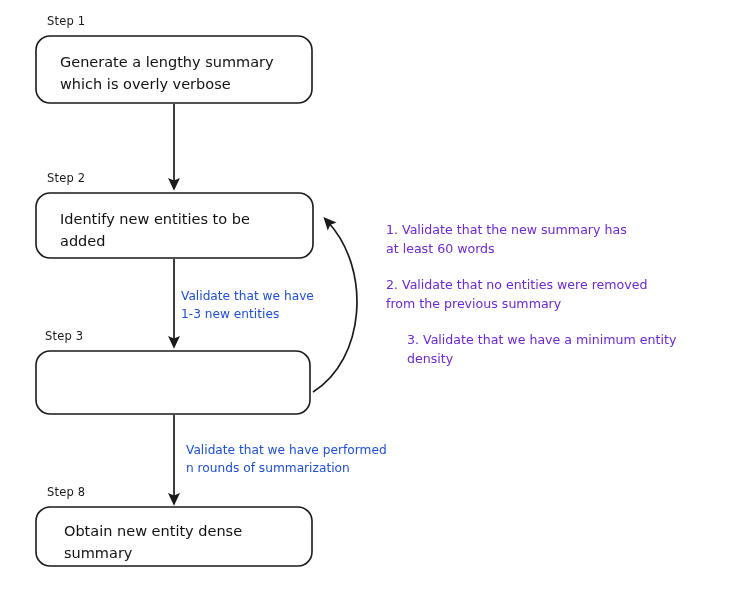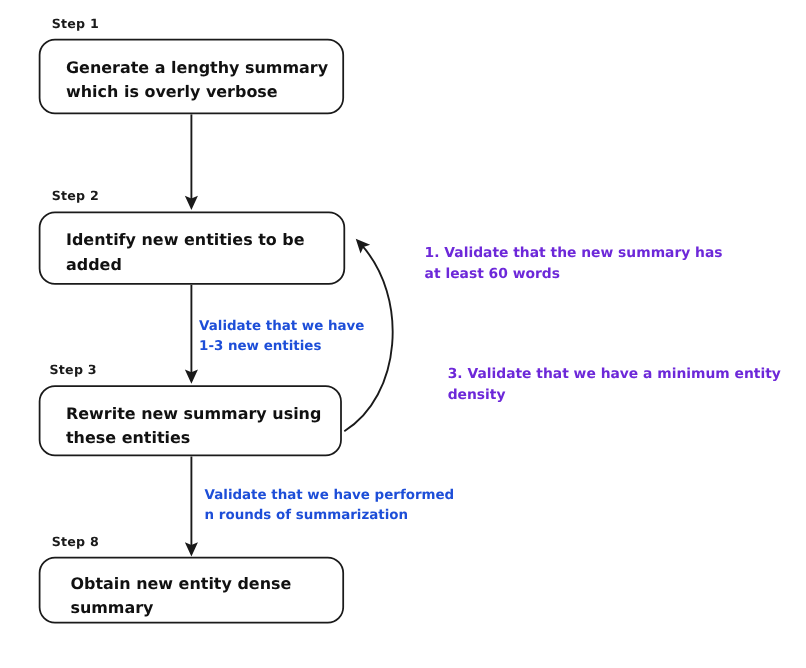--- a/index.html
+++ b/index.html
@@ -12,21 +12,20 @@
     height: 607px;
     position: relative;
     overflow: hidden;
     font-family: "DejaVu Sans", sans-serif;
     color: #1a1a1a;
   }
 
   #diagram-root {
     position: absolute;
     inset: 0;
-    font-weight: bold;
   }
 
   
   #edge-layer {
     position: absolute;
     top: 0; left: 0;
     width: 733px;
     height: 607px;
   }
 
@@ -94,28 +93,28 @@
 
   <div class="step-label" style="left:47px; top:14px;">Step 1</div>
   <div class="step-label" style="left:47px; top:171px;">Step 2</div>
   <div class="step-label" style="left:45px; top:329px;">Step 3</div>
   <div class="step-label" style="left:47px; top:485px;">Step 8</div>
 
   <div class="node-text" style="left:60px; top:51px; width:245px;">Generate a lengthy summary
 which is overly verbose</div>
   <div class="node-text" style="left:60px; top:208px; width:245px;">Identify new entities to be
 added</div>
-  <div class="node-text" style="left:60px; top:366px; width:245px;">Rewrite new summary using
-these entities</div>
   <div class="node-text" style="left:64px; top:520px; width:245px;">Obtain new entity dense
 summary</div>
 
   <div class="edge-label" style="left:181px; top:287px; width:175px;">Validate that we have
 1-3 new entities</div>
   <div class="edge-label" style="left:186px; top:441px; width:245px;">Validate that we have performed
 n rounds of summarization</div>
 
   <div class="validation-item" style="left:386px; top:221px; width:320px;">1. Validate that the new summary has
 at least 60 words</div>
+  <div class="validation-item" style="left:386px; top:276px; width:320px;">2. Validate that no entities were removed
+from the previous summary</div>
   <div class="validation-item" style="left:407px; top:331px; width:320px;">3. Validate that we have a minimum entity
 density</div>
 
 </div>
 
 </body></html>

